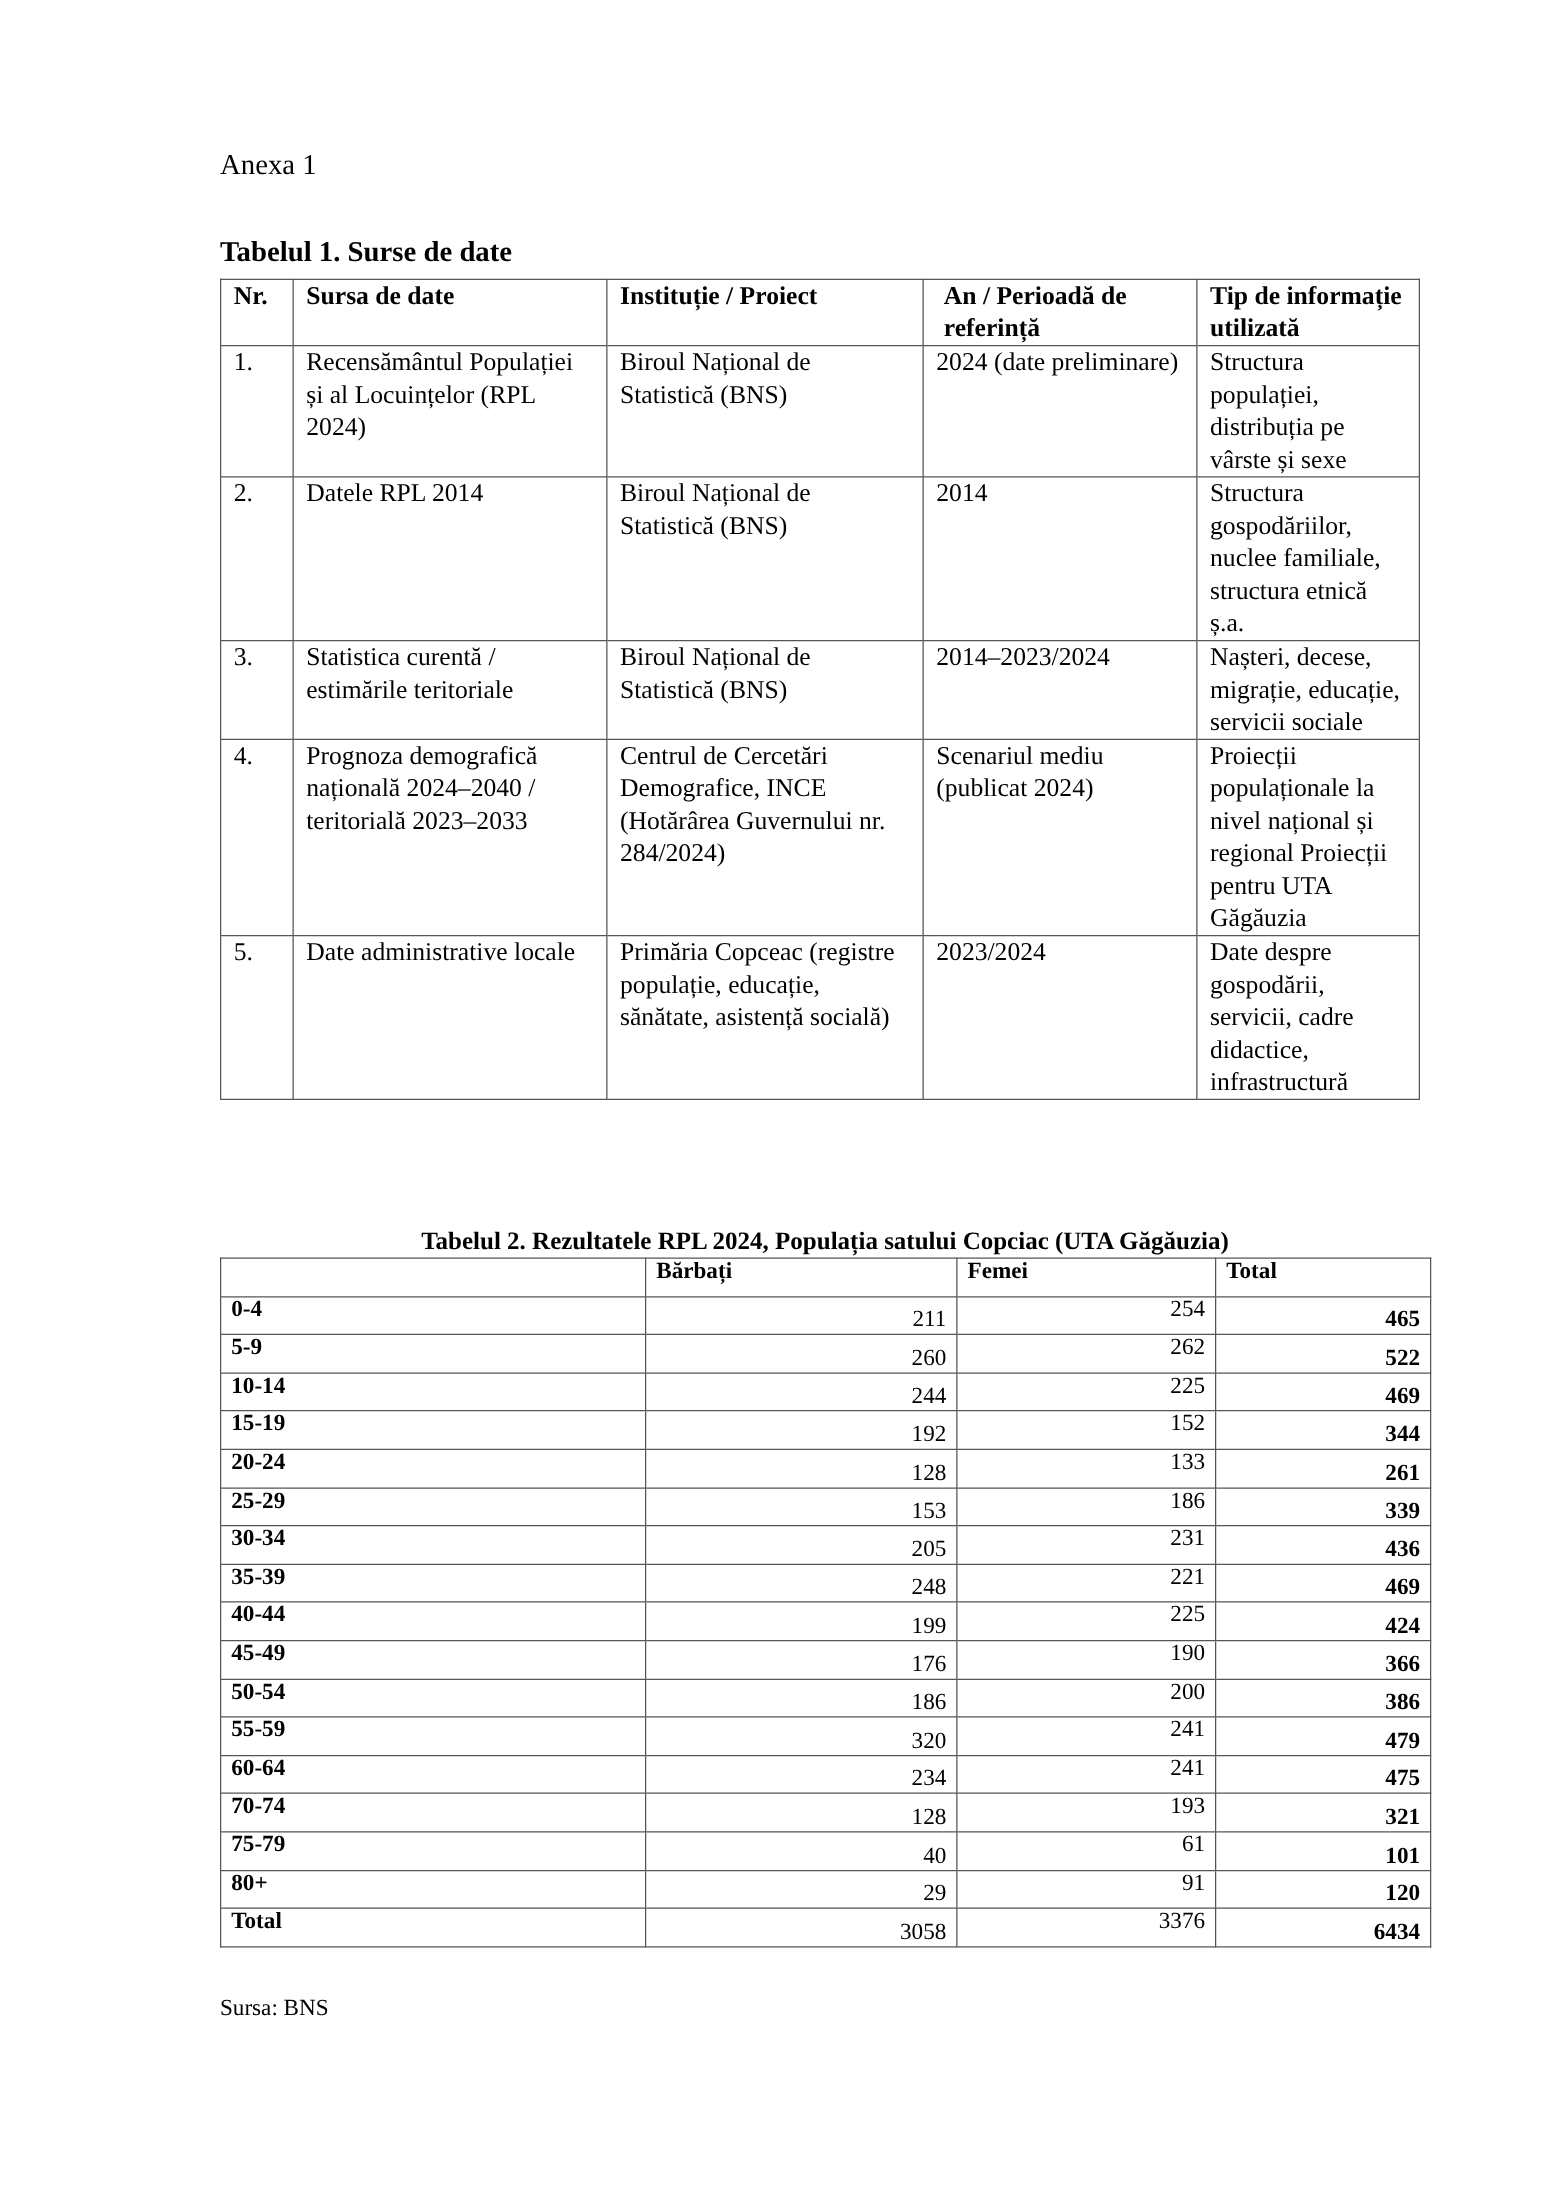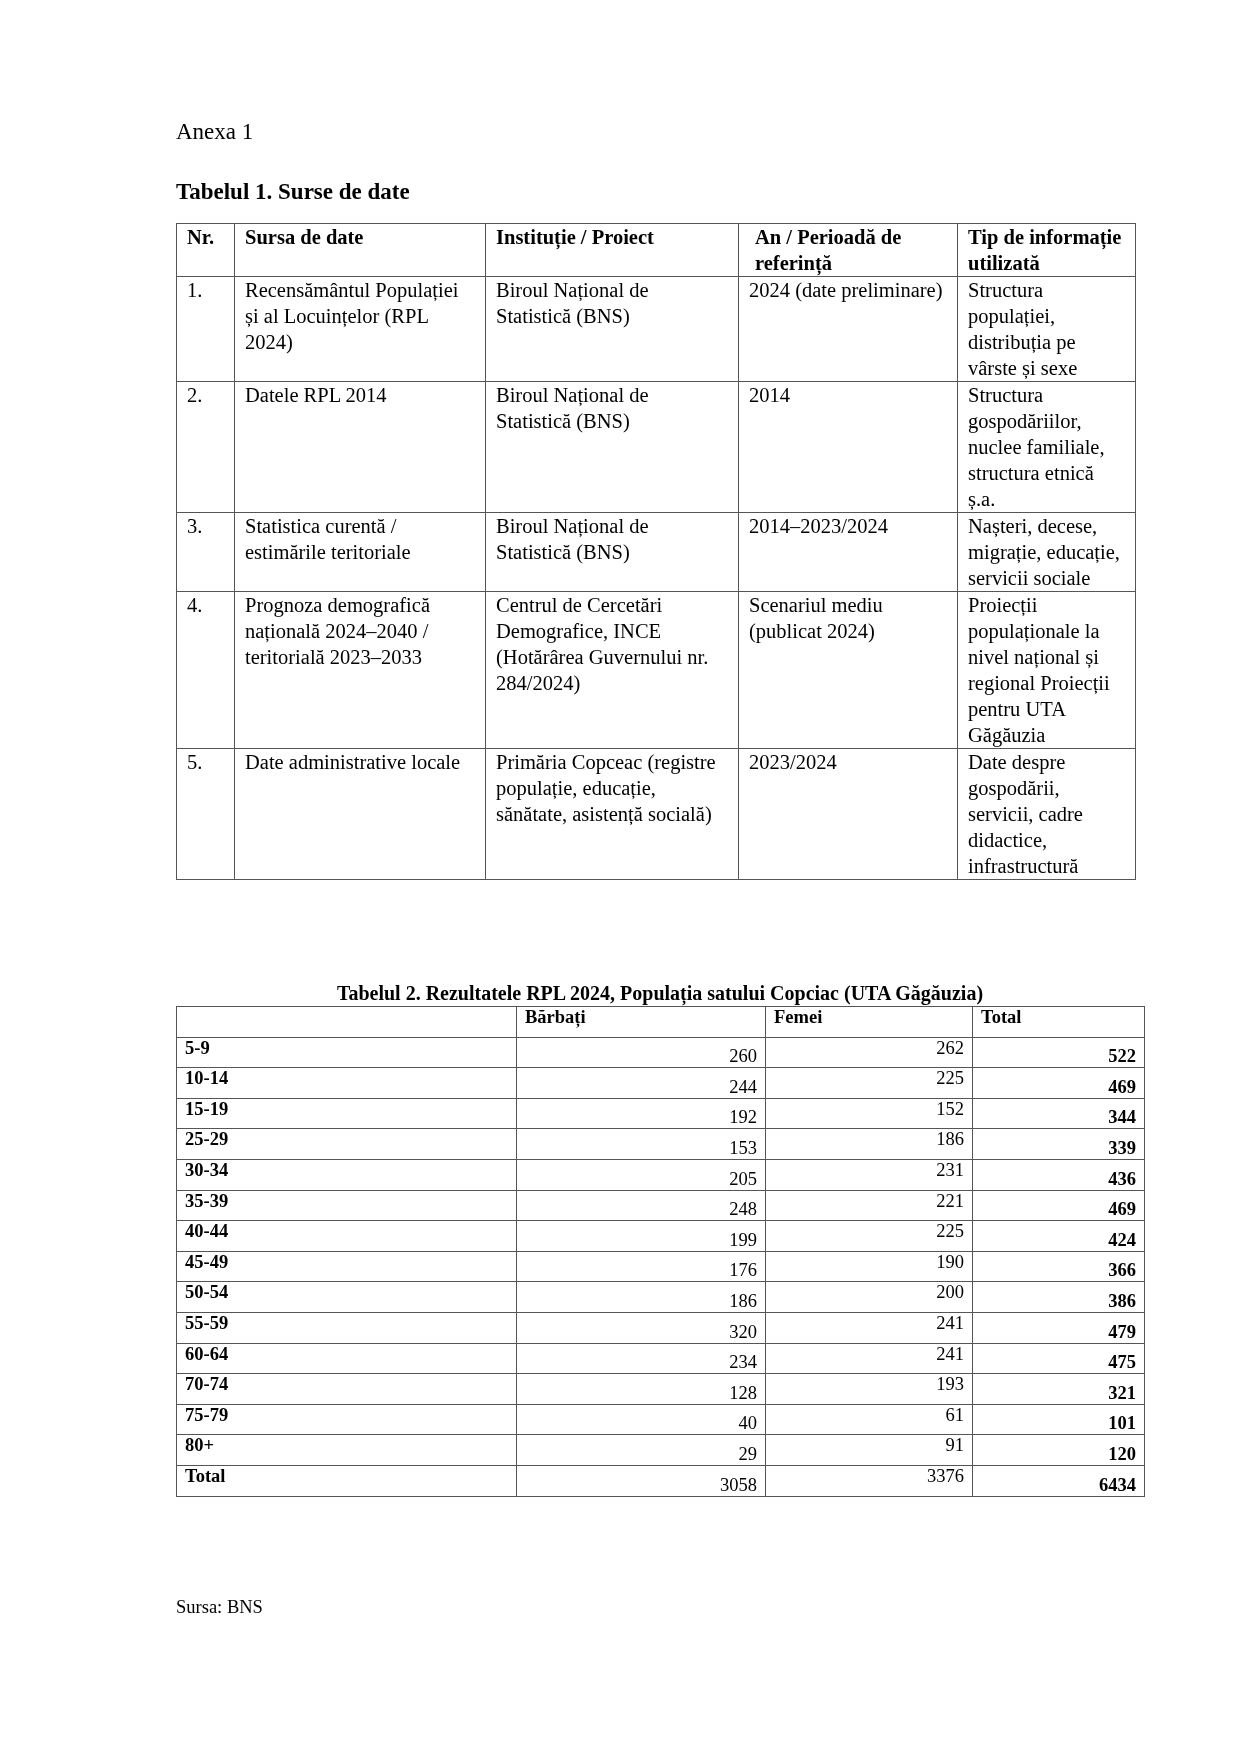--- a/index.html
+++ b/index.html
@@ -4,21 +4,21 @@
 <style>
   html, body { margin: 0; padding: 0; background: #ffffff; }
   body {
     width: 1241px; height: 1755px; position: relative; overflow: hidden;
     font-family: "Liberation Serif", "DejaVu Serif", serif; color: #000;
   }
   .annex {
     position: absolute; left: 176px; top: 119px; font-size: 23px;
   }
   .t1-caption {
-    position: absolute; left: 176px; top: 179px; font-size: 23px; font-weight: bold;
+    position: absolute; left: 176px; top: 189px; font-size: 23px; font-weight: bold;
   }
   table { border-collapse: collapse; position: absolute; }
   #t1 { left: 176px; top: 223px; width: 960px; font-size: 20.5px; line-height: 26px; }
   #t1 td, #t1 th {
     border: 1.5px solid #555; vertical-align: top; padding: 0 10px; text-align: left;
   }
   #t1 th { font-weight: bold; margin-top: 24px; }
   #t1 .c1 { width: 37px; }
   #t1 .c2 { width: 230px; }
   #t1 .c3 { width: 232px; }
@@ -97,38 +97,50 @@
   <thead>
     <tr>
       <th class="age"></th>
       <th class="m" style="text-align:left;vertical-align:top">Bărbați</th>
       <th class="f" style="text-align:left">Femei</th>
       <th>Total</th>
     </tr>
   </thead>
   <tbody id="t2-body">
       <tr>
+        <td class="age">0-4</td>
+        <td class="m">211</td>
+        <td class="f">254</td>
+        <td class="tot">465</td>
+      </tr>
+      <tr>
         <td class="age">5-9</td>
         <td class="m">260</td>
         <td class="f">262</td>
         <td class="tot">522</td>
       </tr>
       <tr>
         <td class="age">10-14</td>
         <td class="m">244</td>
         <td class="f">225</td>
         <td class="tot">469</td>
       </tr>
       <tr>
         <td class="age">15-19</td>
         <td class="m">192</td>
         <td class="f">152</td>
         <td class="tot">344</td>
       </tr>
       <tr>
+        <td class="age">20-24</td>
+        <td class="m">128</td>
+        <td class="f">133</td>
+        <td class="tot">261</td>
+      </tr>
+      <tr>
         <td class="age">25-29</td>
         <td class="m">153</td>
         <td class="f">186</td>
         <td class="tot">339</td>
       </tr>
       <tr>
         <td class="age">30-34</td>
         <td class="m">205</td>
         <td class="f">231</td>
         <td class="tot">436</td>

